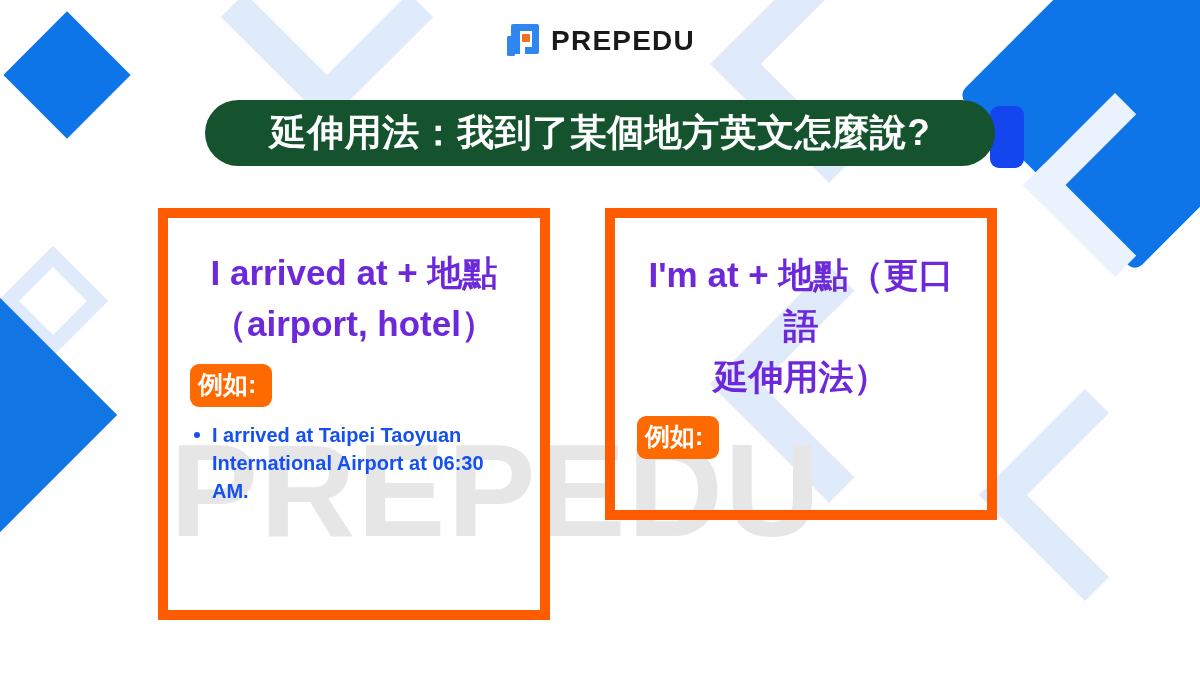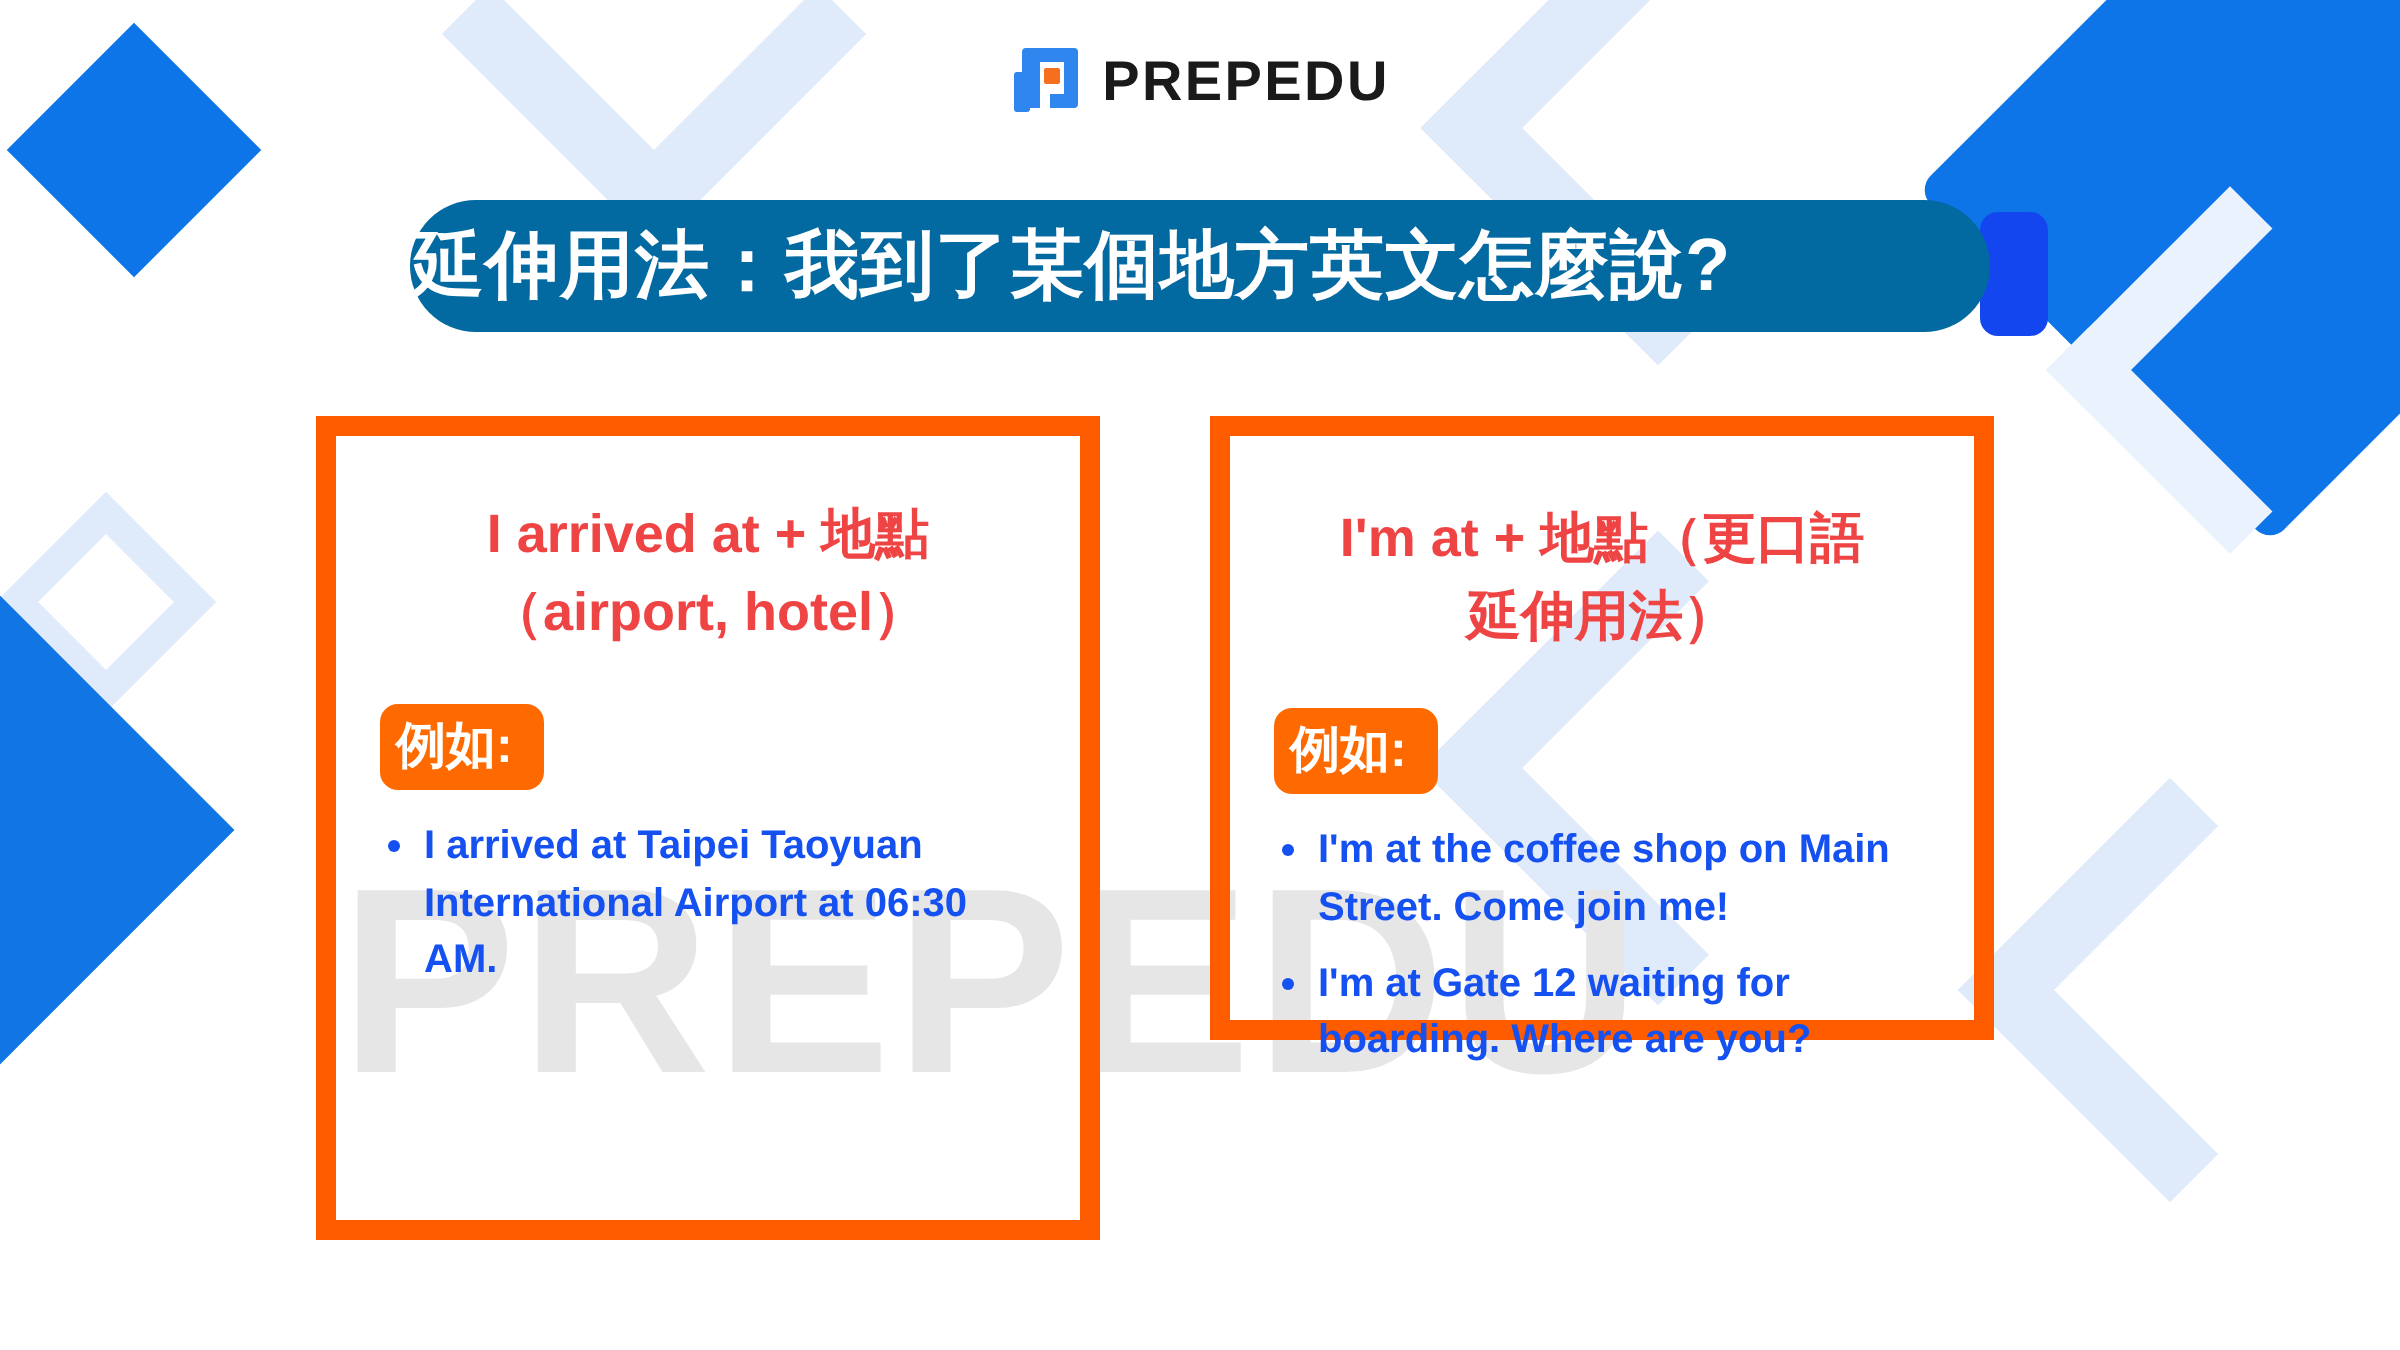--- a/index.html
+++ b/index.html
@@ -163,24 +163,25 @@
     color: #1a1a1a;
   }
 
   
   .title-banner {
     position: absolute;
     left: 205px;
     top: 100px;
     width: 790px;
     height: 66px;
-    background: #0369a1;
+    background: #14532d;
     border-radius: 33px;
     display: flex;
     align-items: center;
+    justify-content: center;
     z-index: 5;
   }
 
   .title-text {
     color: #ffffff;
     font-size: 37px;
     font-weight: 800;
     letter-spacing: 0.5px;
     white-space: nowrap;
   }
@@ -208,27 +209,27 @@
   }
 
   .card-right {
     left: 605px;
     top: 208px;
     width: 392px;
     height: 312px;
   }
 
   .card-heading {
-    color: #ef4444;
-    font-size: 27px;
+    color: #6d28d9;
+    font-size: 35px;
     font-weight: 800;
     line-height: 1.45;
     text-align: center;
     margin-top: 12px;
-    margin-bottom: 20px;
+    margin-bottom: 8px;
   }
 
   .card-right .card-heading { margin-top: 14px; }
 
   .badge {
     display: inline-block;
     background: #ff6a00;
     color: #ffffff;
     font-size: 25px;
     font-weight: 800;
@@ -313,21 +314,17 @@
         <li>I arrived at Taipei Taoyuan International Airport at 06:30 AM.</li>
       </ul>
     </div>
 
     <div class="card card-right">
       <div class="card-heading">
         <div>I'm at + 地點（更口語</div>
         <div>延伸用法）</div>
       </div>
       <span class="badge">例如:</span>
-      <ul class="bullets">
-        <li>I'm at the coffee shop on Main Street. Come join me!</li>
-        <li>I'm at Gate 12 waiting for boarding. Where are you?</li>
-      </ul>
     </div>
 
   </div>
 
 </div>
 
 </body></html>

